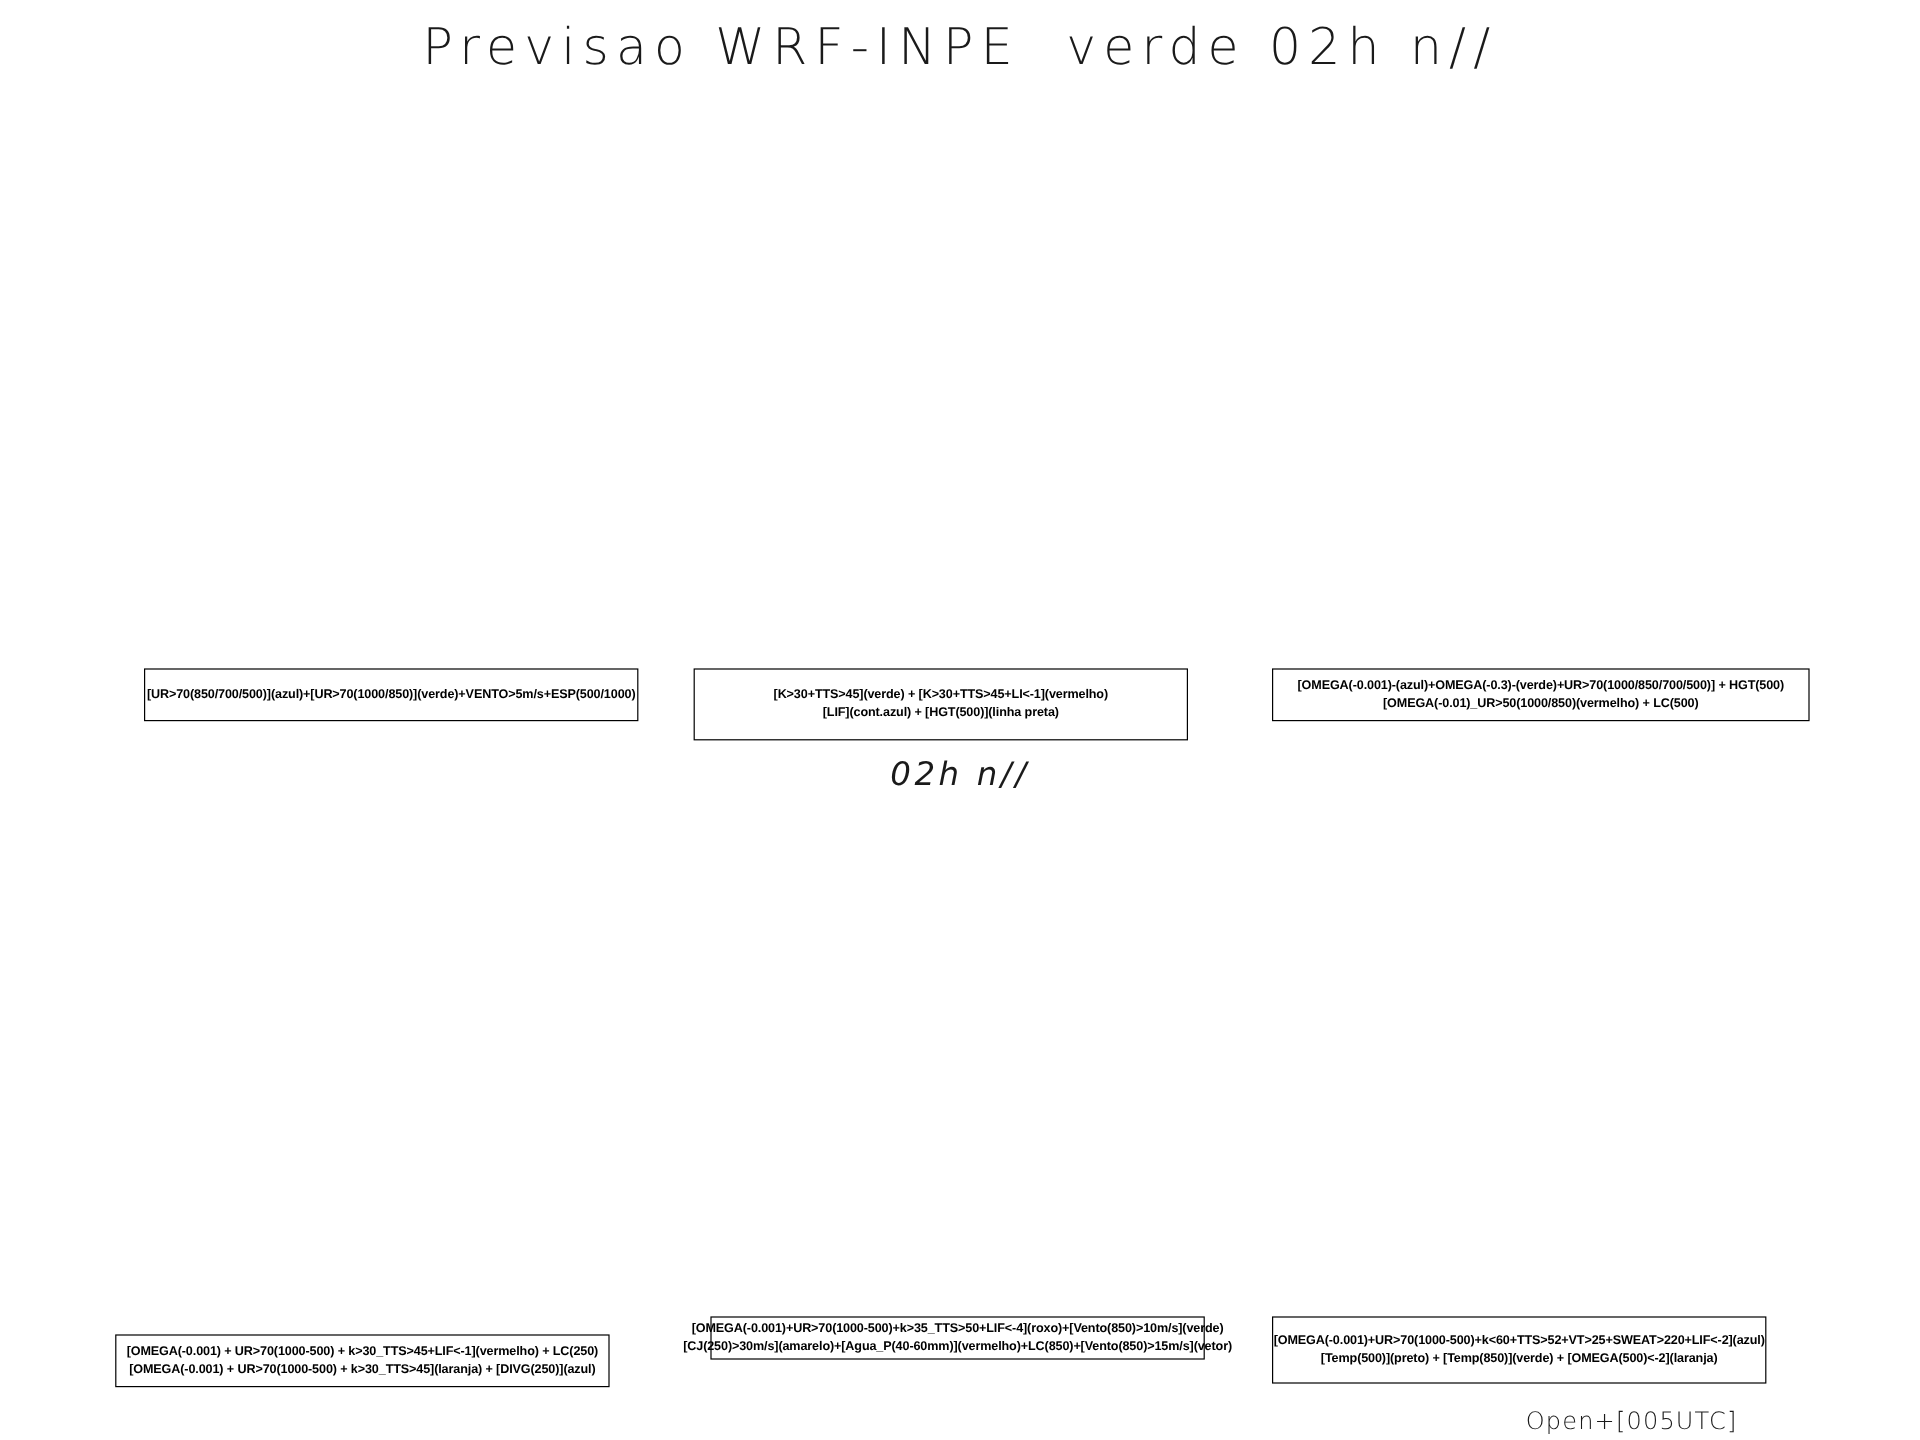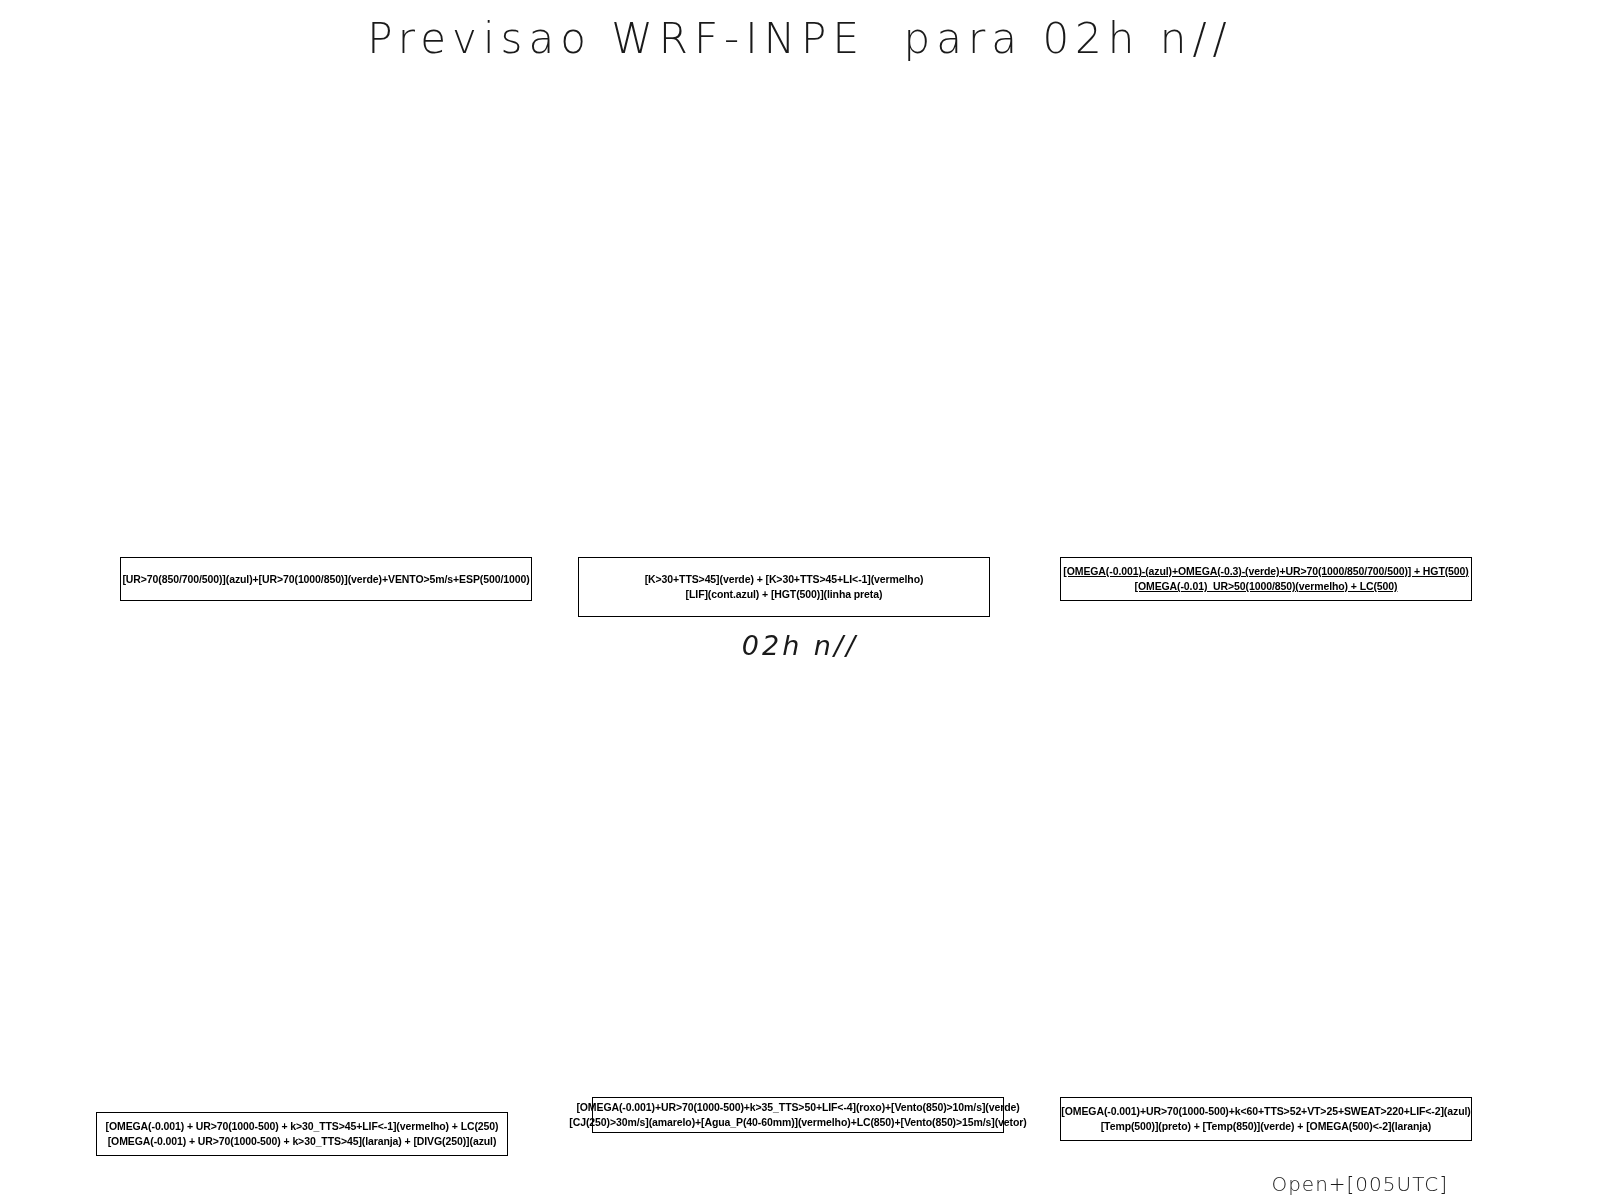--- a/index.html
+++ b/index.html
@@ -66,45 +66,45 @@
     letter-spacing: -0.1px;
     line-height: 15px;
     white-space: nowrap;
     color: #000000;
     text-align: center;
   }
 
   
   .lb-top-left   { left: 96px;  top: 557px; width: 412px; height: 44px; margin-left: 24px; }
   .lb-top-mid    { left: 578px; top: 557px; width: 412px; height: 60px; }
-  .lb-top-right  { left: 1060px;top: 557px; width: 412px; height: 44px; text-decoration: underline; }
+  .lb-top-right  { left: 1060px;top: 557px; width: 448px; height: 44px; }
 
   
   .lb-bot-left   { left: 96px;  top: 1097px; width: 412px; height: 44px; margin-top: 15px; }
   .lb-bot-mid    { left: 592px; top: 1097px; width: 412px; height: 36px; }
-  .lb-bot-right  { left: 1060px;top: 1097px; width: 412px; height: 44px; }
+  .lb-bot-right  { left: 1060px;top: 1097px; width: 412px; height: 56px; }
 
   
   .footer-stamp {
     position: absolute;
     right: 152px;
     bottom: 4px;
     font-family: "DejaVu Sans", sans-serif;
     font-size: 20px;
     font-weight: 300;
     letter-spacing: 1px;
     color: #1a1a1a;
     white-space: pre;
     margin-top: 23px;
   }
 </style>
 </head>
 <body>
 
-<div class="main-title">Previsao WRF-INPE  para 02h n//</div>
+<div class="main-title">Previsao WRF-INPE  verde 02h n//</div>
 
 <div class="legend-box lb-top-left">
   <div class="legend-line">[UR&gt;70(850/700/500)](azul)+[UR&gt;70(1000/850)](verde)+VENTO&gt;5m/s+ESP(500/1000)</div>
 </div>
 
 <div class="legend-box lb-top-mid">
   <div class="legend-line">[K&gt;30+TTS&gt;45](verde)  +  [K&gt;30+TTS&gt;45+LI&lt;-1](vermelho)</div>
   <div class="legend-line">[LIF](cont.azul)  +  [HGT(500)](linha preta)</div>
 </div>
 

